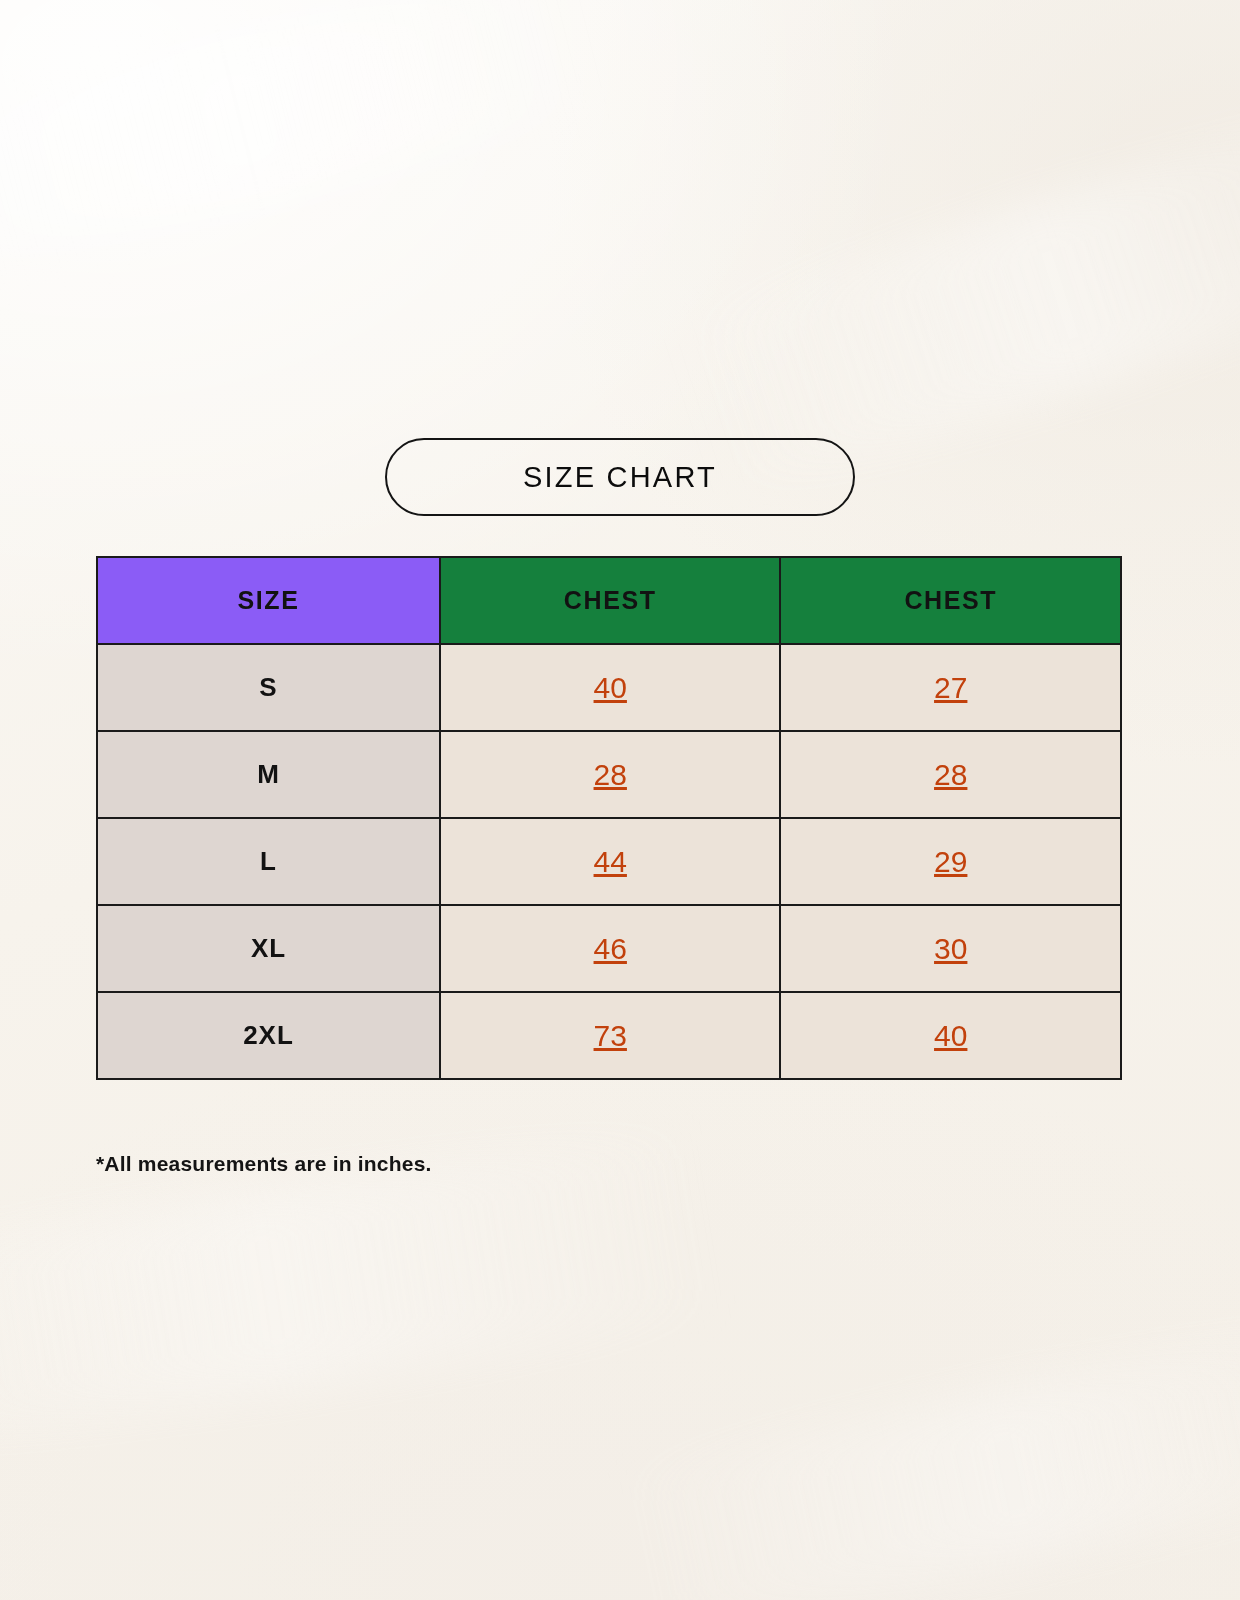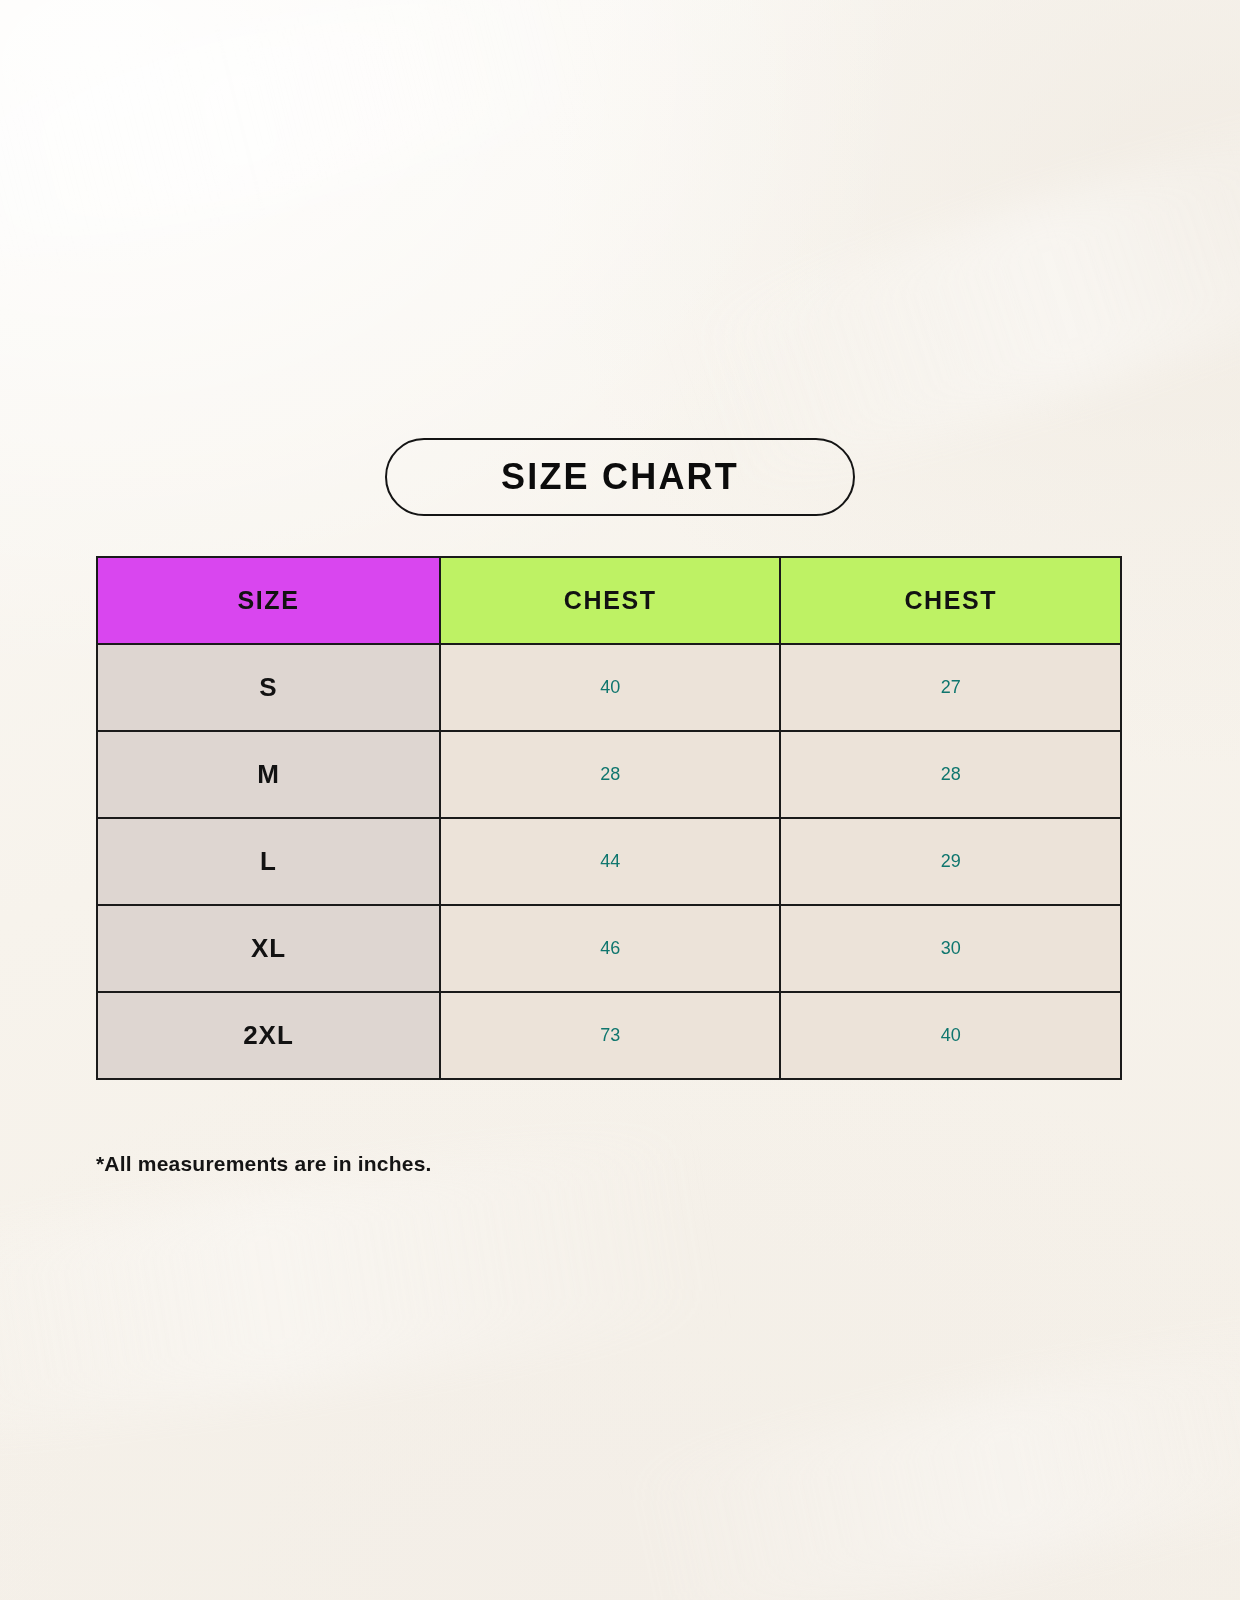--- a/index.html
+++ b/index.html
@@ -64,22 +64,22 @@
     width: 466px;
     height: 74px;
     border: 2.5px solid #141414;
     border-radius: 40px;
     display: flex;
     align-items: center;
     justify-content: center;
     background: transparent;
   }
   .pill-label {
-    font-size: 36px;
-    font-weight: 700;
+    font-size: 29px;
+    font-weight: 400;
     letter-spacing: 2.2px;
     color: #0c0c0c;
     text-align: center;
   }
 
   .table-wrap {
     position: absolute;
     top: 556px;
     left: 96px;
     width: 1026px;
@@ -90,42 +90,43 @@
     table-layout: fixed;
   }
   table.size-table td, table.size-table th {
     border: 2px solid #1a1a1a;
     height: 85px;
     text-align: center;
     vertical-align: middle;
     padding: 0;
   }
   thead th.head-size {
-    background: #d946ef;
+    background: #8b5cf6;
     font-size: 25px;
     font-weight: 700;
     letter-spacing: 1.6px;
   }
   thead th.head-measure {
-    background: #bef264;
+    background: #15803d;
     font-size: 25px;
     font-weight: 700;
     letter-spacing: 1.6px;
   }
   tbody td.col-size {
     background: #ded6d1;
     font-size: 26px;
     font-weight: 700;
     letter-spacing: 1px;
   }
   tbody td.col-val {
     background: #ece3d9;
-    font-size: 18px;
+    font-size: 30px;
     font-weight: 400;
-    color: #0f766e;
+    color: #c2410c;
+    text-decoration: underline;
   }
   .head-size { width: 33.3%; }
 
   .footnote {
     position: absolute;
     top: 1152px;
     left: 96px;
     width: 1026px;
     text-align: left;
     font-size: 21px;

